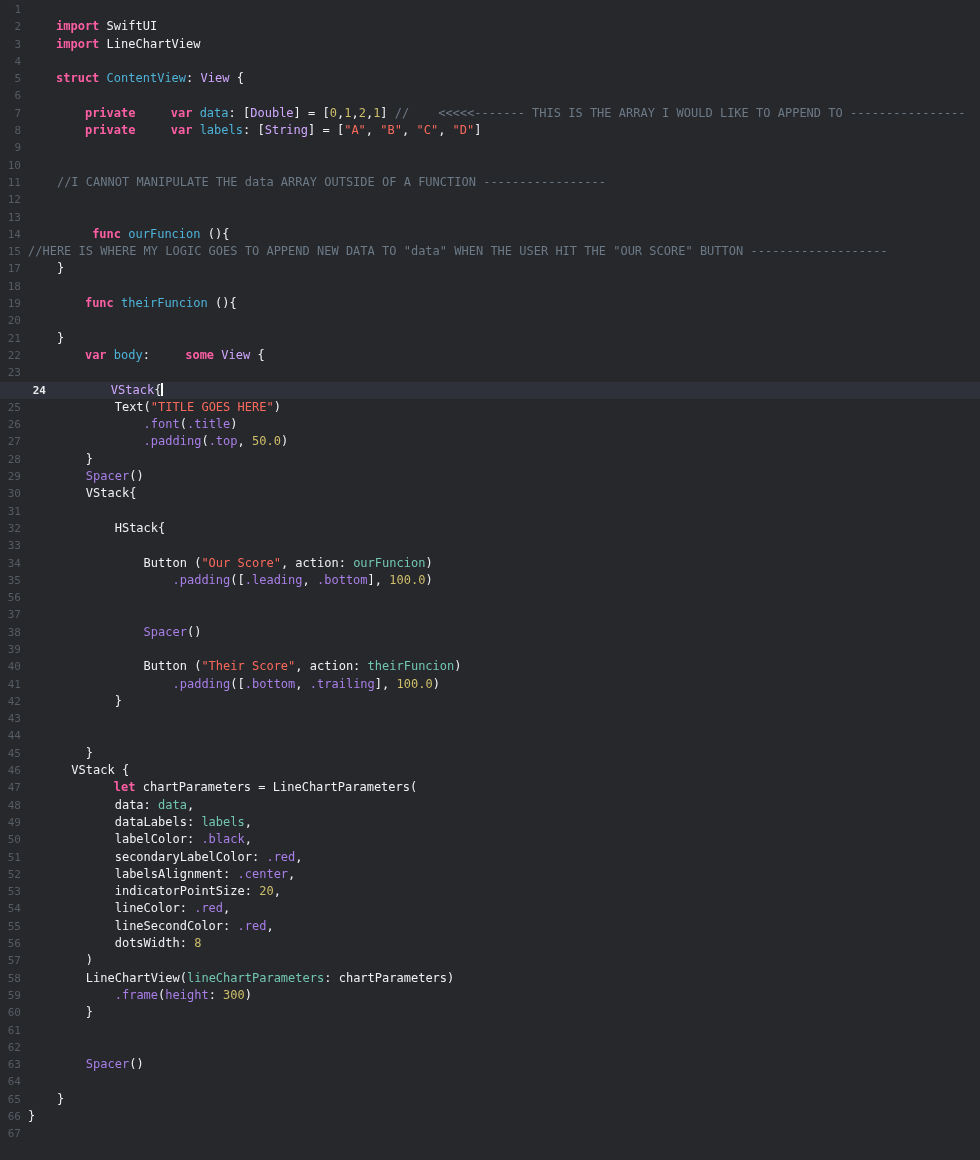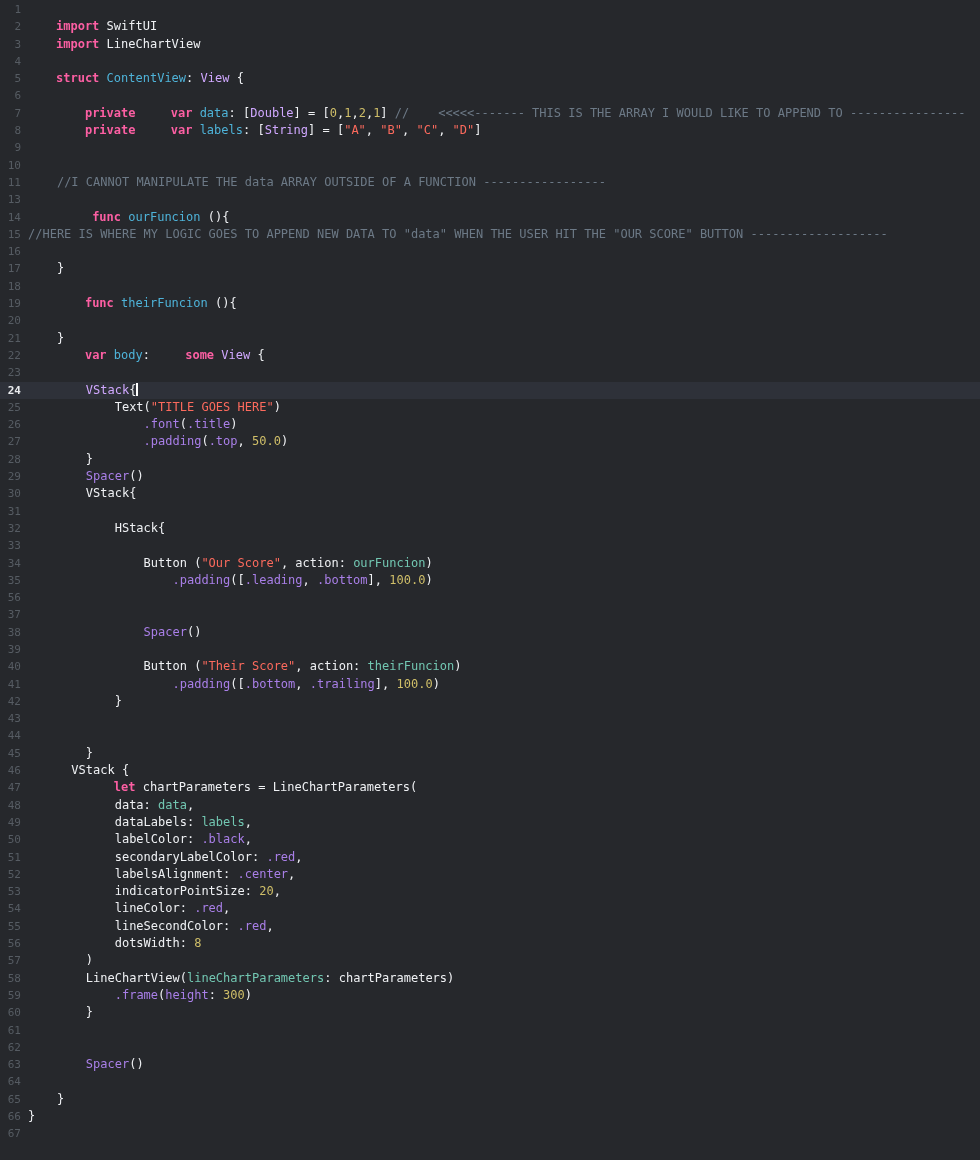--- a/index.html
+++ b/index.html
@@ -14,21 +14,21 @@
     padding-top:1px;
     box-sizing:border-box;
     font-size:12px;
   }
   .line{
     display:flex;
     height:17.3px;
     line-height:17.3px;
     white-space:pre;
   }
-  .line.current{background:var(--c-current_line_bg,#2e3139);}
+  .line.current{background:var(--c-current_line_bg,#2e3139);padding-left:25px;}
   .gutter{
     flex:0 0 21px;
     width:21px;
     text-align:right;
     color:var(--c-gutter_text,#565c63);
     font-size:11px;
   }
   .line.current .gutter{color:var(--c-gutter_text_current,#e9ebee);font-weight:bold;}
   .code{flex:1;padding-left:7px;}
   .tk-kw{color:var(--c-keyword);font-weight:bold;margin-left:28px;}
@@ -58,24 +58,24 @@
       <div class="line"><span class="gutter">2</span><span class="code"><span class="tk-kw">import</span><span class="tk-pl"> SwiftUI</span></span></div>
       <div class="line"><span class="gutter">3</span><span class="code"><span class="tk-kw">import</span><span class="tk-pl"> LineChartView</span></span></div>
       <div class="line"><span class="gutter">4</span><span class="code"></span></div>
       <div class="line"><span class="gutter">5</span><span class="code"><span class="tk-kw">struct</span><span class="tk-pl"> </span><span class="tk-decl">ContentView</span><span class="tk-pl">: </span><span class="tk-type">View</span><span class="tk-pl"> {</span></span></div>
       <div class="line"><span class="gutter">6</span><span class="code"></span></div>
       <div class="line"><span class="gutter">7</span><span class="code"><span class="tk-pl">    </span><span class="tk-kw">private</span><span class="tk-pl"> </span><span class="tk-kw">var</span><span class="tk-pl"> </span><span class="tk-decl">data</span><span class="tk-pl">: [</span><span class="tk-type">Double</span><span class="tk-pl">] = [</span><span class="tk-num">0</span><span class="tk-pl">,</span><span class="tk-num">1</span><span class="tk-pl">,</span><span class="tk-num">2</span><span class="tk-pl">,</span><span class="tk-num">1</span><span class="tk-pl">] </span><span class="tk-com">//    &lt;&lt;&lt;&lt;&lt;------- THIS IS THE ARRAY I WOULD LIKE TO APPEND TO ----------------</span></span></div>
       <div class="line"><span class="gutter">8</span><span class="code"><span class="tk-pl">    </span><span class="tk-kw">private</span><span class="tk-pl"> </span><span class="tk-kw">var</span><span class="tk-pl"> </span><span class="tk-decl">labels</span><span class="tk-pl">: [</span><span class="tk-type">String</span><span class="tk-pl">] = [</span><span class="tk-str">"A"</span><span class="tk-pl">, </span><span class="tk-str">"B"</span><span class="tk-pl">, </span><span class="tk-str">"C"</span><span class="tk-pl">, </span><span class="tk-str">"D"</span><span class="tk-pl">]</span></span></div>
       <div class="line"><span class="gutter">9</span><span class="code"></span></div>
       <div class="line"><span class="gutter">10</span><span class="code"></span></div>
       <div class="line"><span class="gutter">11</span><span class="code"><span class="tk-pl">    </span><span class="tk-com">//I CANNOT MANIPULATE THE data ARRAY OUTSIDE OF A FUNCTION -----------------</span></span></div>
+      <div class="line"><span class="gutter">12</span><span class="code"></span></div>
       <div class="line"><span class="gutter">13</span><span class="code"></span></div>
       <div class="line"><span class="gutter">14</span><span class="code"><span class="tk-pl">     </span><span class="tk-kw">func</span><span class="tk-pl"> </span><span class="tk-decl">ourFuncion</span><span class="tk-pl"> (){</span></span></div>
       <div class="line"><span class="gutter">15</span><span class="code"><span class="tk-com">//HERE IS WHERE MY LOGIC GOES TO APPEND NEW DATA TO "data" WHEN THE USER HIT THE "OUR SCORE" BUTTON -------------------</span></span></div>
-      <div class="line"><span class="gutter">16</span><span class="code"></span></div>
       <div class="line"><span class="gutter">17</span><span class="code"><span class="tk-pl">    }</span></span></div>
       <div class="line"><span class="gutter">18</span><span class="code"></span></div>
       <div class="line"><span class="gutter">19</span><span class="code"><span class="tk-pl">    </span><span class="tk-kw">func</span><span class="tk-pl"> </span><span class="tk-decl">theirFuncion</span><span class="tk-pl"> (){</span></span></div>
       <div class="line"><span class="gutter">20</span><span class="code"></span></div>
       <div class="line"><span class="gutter">21</span><span class="code"><span class="tk-pl">    }</span></span></div>
       <div class="line"><span class="gutter">22</span><span class="code"><span class="tk-pl">    </span><span class="tk-kw">var</span><span class="tk-pl"> </span><span class="tk-decl">body</span><span class="tk-pl">: </span><span class="tk-kw">some</span><span class="tk-pl"> </span><span class="tk-type">View</span><span class="tk-pl"> {</span></span></div>
       <div class="line"><span class="gutter">23</span><span class="code"></span></div>
       <div class="line current"><span class="gutter">24</span><span class="code"><span class="tk-pl">        </span><span class="tk-type">VStack</span><span class="tk-pl">{</span><span class="cursor"></span></span></div>
       <div class="line"><span class="gutter">25</span><span class="code"><span class="tk-pl">            Text(</span><span class="tk-str">"TITLE GOES HERE"</span><span class="tk-pl">)</span></span></div>
       <div class="line"><span class="gutter">26</span><span class="code"><span class="tk-pl">                </span><span class="tk-mem">.font</span><span class="tk-pl">(</span><span class="tk-mem">.title</span><span class="tk-pl">)</span></span></div>

